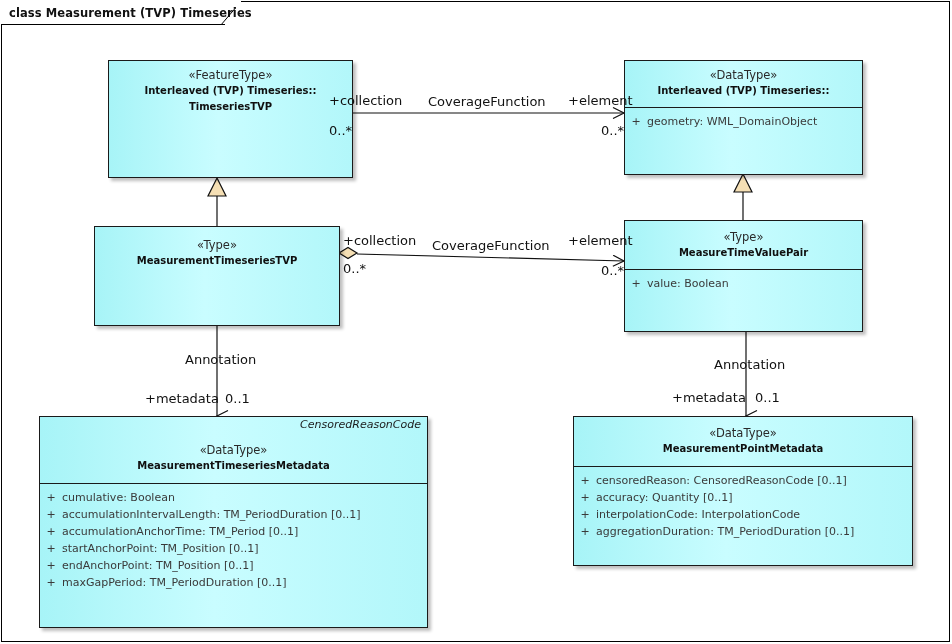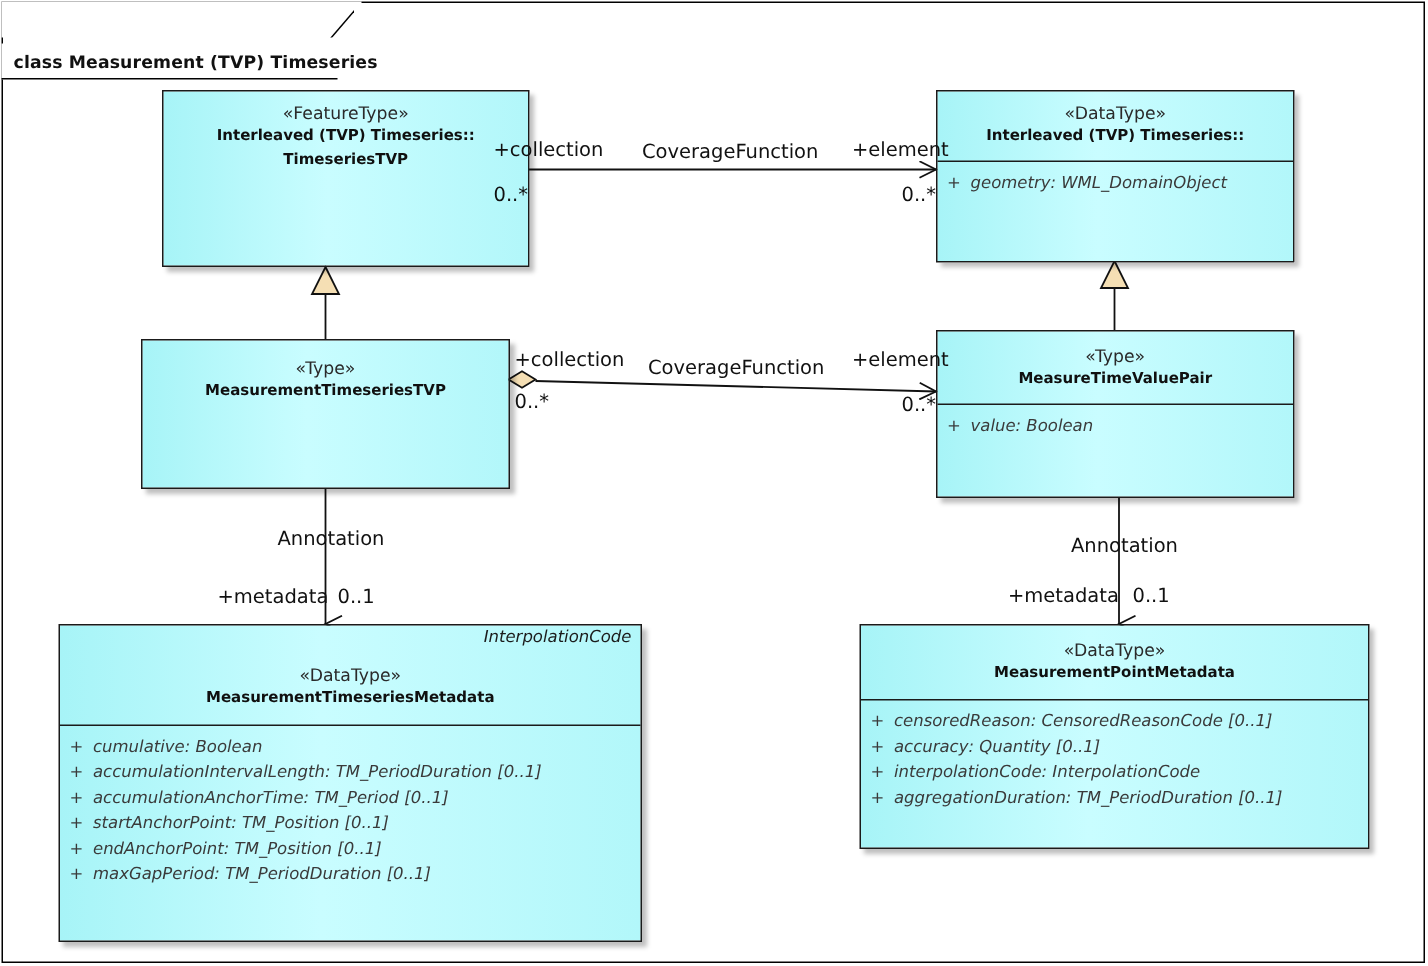--- a/index.html
+++ b/index.html
@@ -40,21 +40,20 @@
     position: absolute;
     left: 0;
     top: 0;
     height: 24px;
     background: #ffffff;
     border-right: 0;
     border-bottom: 1px solid #000000;
     box-sizing: border-box;
     display: flex;
     align-items: center;
-    margin-top: 28px;
   }
   .frame-tab-label {
     font-size: 11.5px;
     font-weight: bold;
     color: #111111;
     padding-left: 8px;
     white-space: nowrap;
     letter-spacing: 0.1px;
   }
   .frame-tab-slant {
@@ -126,21 +125,20 @@
     display: flex;
   }
   .uml-attr .vis {
     width: 22px;
     text-align: center;
     flex: 0 0 22px;
     color: #3a3a3a;
   }
   .uml-attr .sig {
     flex: 1 1 auto;
-    font-style: italic;
   }
 
   
   .conn-label {
     position: absolute;
     font-size: 13px;
     color: #111111;
     white-space: nowrap;
     z-index: 3;
     line-height: 13px;
@@ -258,21 +256,21 @@
     <div class="uml-sep"></div>
     <div class="uml-attrs">
       <div class="uml-attr">
         <span class="vis">+</span>
         <span class="sig">value: Boolean</span>
       </div>
     </div>
   </div>
 
   <div class="uml-class" style="left:39px; top:416px; width:389px; height:212px;">
-    <div class="uml-ns">InterpolationCode</div>
+    <div class="uml-ns">CensoredReasonCode</div>
     <div class="uml-head with-ns" style="padding-top:8px; padding-bottom:9px;">
       <div class="uml-stereo">«DataType»</div>
       <div class="uml-name">MeasurementTimeseriesMetadata</div>
     </div>
     <div class="uml-sep"></div>
     <div class="uml-attrs">
       <div class="uml-attr">
         <span class="vis">+</span>
         <span class="sig">cumulative: Boolean</span>
       </div>

